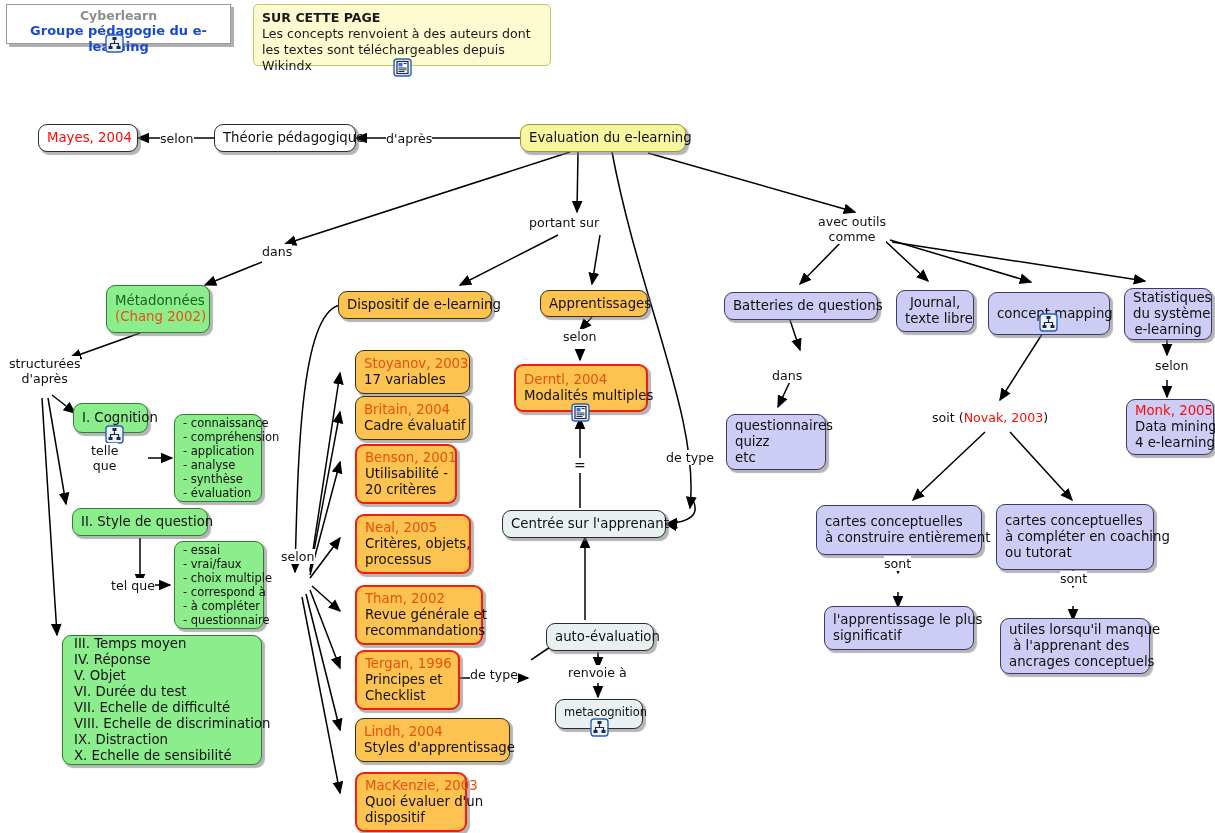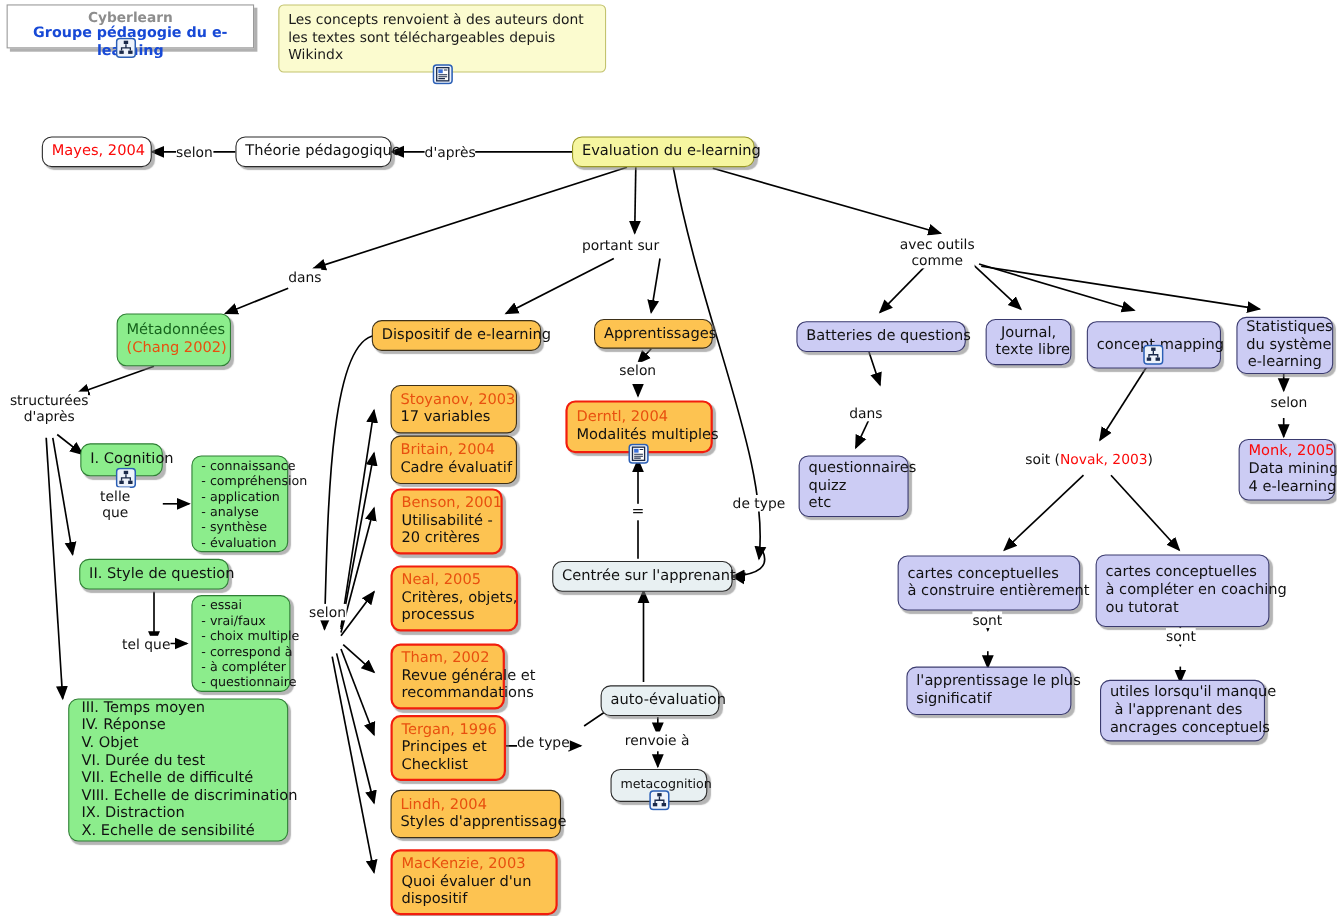--- a/index.html
+++ b/index.html
@@ -165,20 +165,21 @@
     <svg viewBox="0 0 19 19" width="19" height="19">
       <rect x="1" y="1" width="17" height="17" rx="3" fill="#eef3fb" stroke="#2b5fb5" stroke-width="1.4"></rect>
       <rect x="7.5" y="3" width="4" height="3" fill="#1b2a4a"></rect>
       <rect x="3.5" y="12" width="4" height="3" fill="#1b2a4a"></rect>
       <rect x="11.5" y="12" width="4" height="3" fill="#1b2a4a"></rect>
       <path d="M9.5,6.2 L9.5,9.5 M5.5,12 L5.5,9.5 L13.5,9.5 L13.5,12" stroke="#1b2a4a" stroke-width="1.2" fill="none"></path>
     </svg>
   </div>
 
   <div class="hdr-page">
+    <div class="t1">SUR CETTE PAGE</div>
     <div class="t2">Les concepts renvoient à des auteurs dont</div>
     <div class="t2">les textes sont téléchargeables depuis Wikindx</div>
   </div>
   <div class="icon" style="left:393px;top:58px;">
     <svg viewBox="0 0 19 19" width="19" height="19">
       <rect x="1" y="1" width="17" height="17" rx="3" fill="#eef3fb" stroke="#2b5fb5" stroke-width="1.4"></rect>
       <rect x="4" y="3.5" width="11" height="12" fill="#fff" stroke="#1b2a4a" stroke-width="1.2"></rect>
       <rect x="5.5" y="5" width="4" height="3.5" fill="#3a6fd8"></rect>
       <path d="M10.5,5.6 h3.2 M5.5,10 h8 M5.5,11.8 h8 M5.5,13.5 h6" stroke="#1b2a4a" stroke-width="1"></path>
     </svg>
@@ -266,38 +267,38 @@
     <span class="body c-plain">Utilisabilité -
 20 critères</span>
   </div>
 
   <div class="node n-orange-red" style="left:355px;top:514px;width:116px;height:60px;">
     <span class="ttl c-orange">Neal, 2005</span>
     <span class="body c-plain">Critères, objets,
 processus</span>
   </div>
 
-  <div class="node n-orange-red" style="left:355px;top:585px;width:104px;height:60px;">
+  <div class="node n-orange-red" style="left:355px;top:585px;width:128px;height:60px;">
     <span class="ttl c-orange">Tham, 2002</span>
     <span class="body c-plain">Revue générale et
 recommandations</span>
   </div>
 
   <div class="node n-orange-red" style="left:355px;top:650px;width:105px;height:60px;">
     <span class="ttl c-orange">Tergan, 1996</span>
     <span class="body c-plain">Principes et
 Checklist</span>
   </div>
 
   <div class="node n-orange" style="left:355px;top:718px;width:155px;height:44px;">
     <span class="ttl c-orange">Lindh, 2004</span>
     <span class="body c-plain">Styles d'apprentissage</span>
   </div>
 
-  <div class="node n-orange-red" style="left:355px;top:772px;width:152px;height:60px;">
+  <div class="node n-orange-red" style="left:355px;top:772px;width:112px;height:60px;">
     <span class="ttl c-orange">MacKenzie, 2003</span>
     <span class="body c-plain">Quoi évaluer d'un
 dispositif</span>
   </div>
 
   <div class="node n-orange center" style="left:540px;top:290px;width:108px;height:27px;">
     <span class="ttl c-plain">Apprentissages</span>
   </div>
 
   <div class="node n-orange-red" style="left:514px;top:364px;width:134px;height:48px;">

